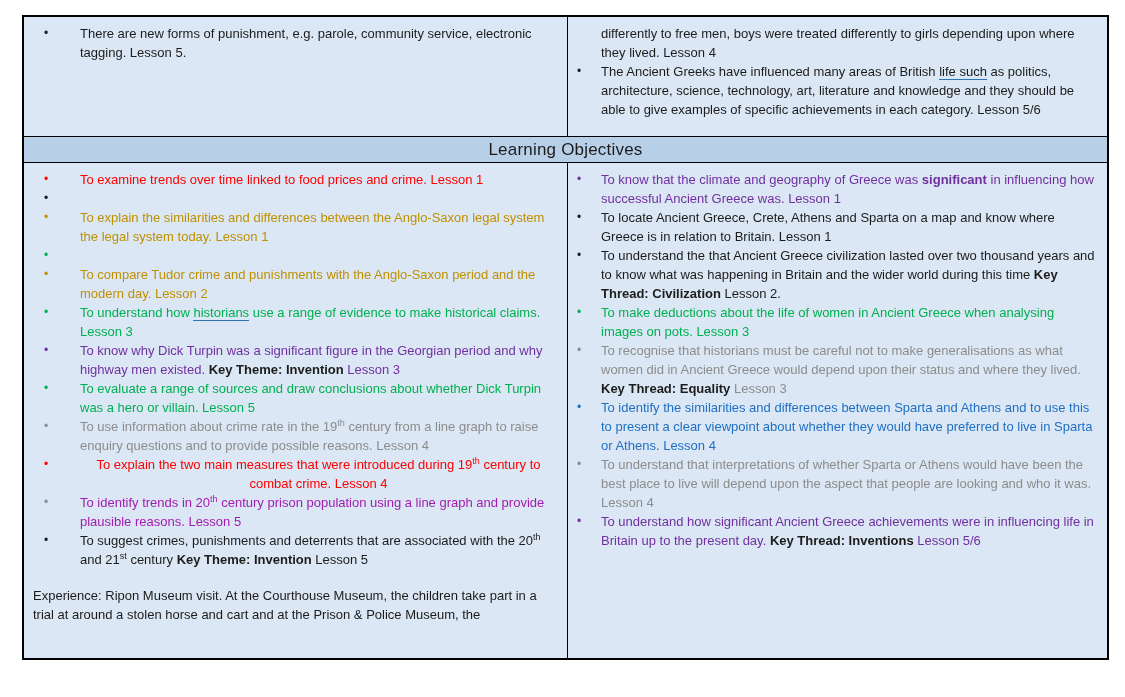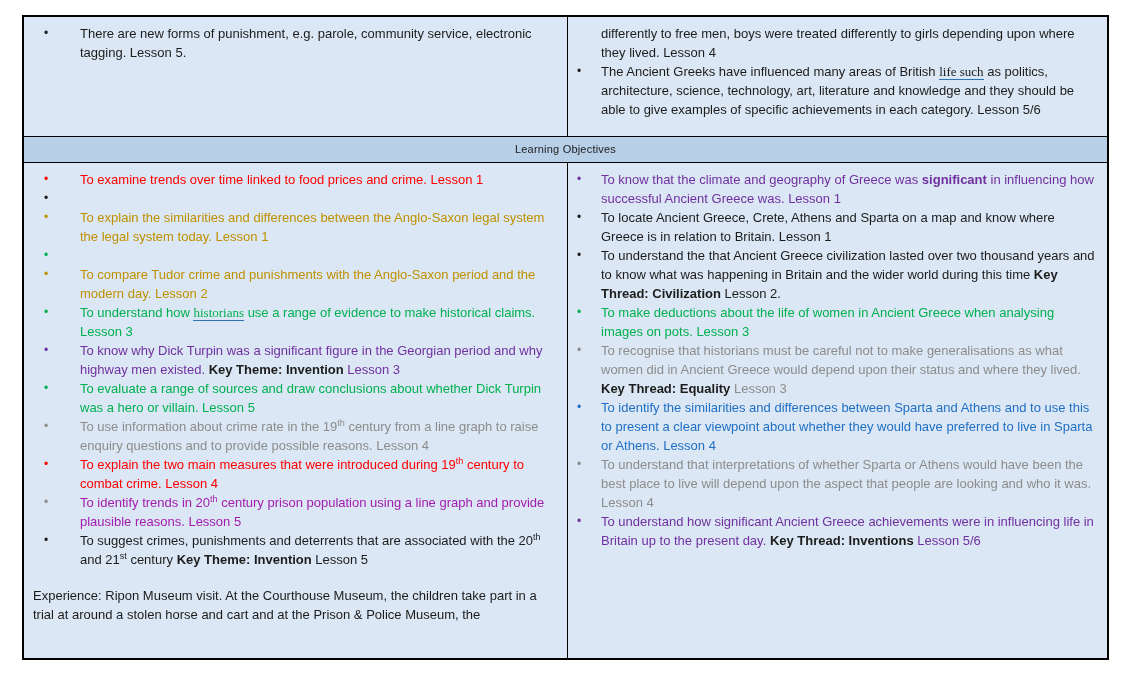--- a/index.html
+++ b/index.html
@@ -12,37 +12,37 @@
   .doc-table{
     position:absolute;left:22px;top:15px;width:1087px;height:645px;
     border:2px solid #000;box-sizing:border-box;
     display:flex;flex-direction:column;background:#dbe7f4;
   }
   .row{display:flex;box-sizing:border-box;}
   .row-top{height:120px;border-bottom:1.5px solid #000;}
   .row-header{
     height:26px;border-bottom:1.5px solid #000;background:#b8cfe8;
     align-items:center;justify-content:center;
-    font-size:11px;letter-spacing:0.2px;
+    font-size:17px;letter-spacing:0.2px;
   }
   .row-body{flex:1;}
   .cell{box-sizing:border-box;overflow:hidden;padding-top:7px;padding-bottom:4px;}
   .cell-l{width:543px;}
   .cell-r{flex:1;border-left:1.5px solid #000;}
   .bullet{display:flex;align-items:flex-start;}
   .cell-l .bullet{padding-left:20px;}
   .cell-l .bullet .dot{width:36px;flex:0 0 36px;}
   .cell-r .bullet{padding-left:9px;}
   .cell-r .bullet .dot{width:24px;flex:0 0 24px;}
   .dot{font-size:12px;}
   .bt{flex:1;padding-right:10px;}
   .cont{margin-left:33px;padding-right:10px;}
   .experience{margin:17px 10px 0 9px;}
   .b{font-weight:bold;}
-  .u{border-bottom:1.5px solid #2e74b5;font-family:Liberation Serif, serif;}
+  .u{border-bottom:1.5px solid #2e74b5;}
   sup{font-size:9px;line-height:0;vertical-align:super;}
 </style>
 </head>
 <body>
 
 <div class="doc-table">
 
   <div class="row row-top">
     <div class="cell cell-l" style="background: rgb(219, 231, 244);">
       <div class="list">
@@ -99,21 +99,21 @@
           <div class="bullet">
             <span class="dot" style="color: rgb(0, 176, 80);">•</span>
             <div class="bt" style="color: rgb(0, 176, 80);"><span>To evaluate a range of sources and draw conclusions about whether Dick Turpin was a hero or villain. Lesson 5</span></div>
           </div>
           <div class="bullet">
             <span class="dot" style="color: rgb(140, 140, 140);">•</span>
             <div class="bt" style="color: rgb(140, 140, 140);"><span>To use information about crime rate in the 19</span><sup>th</sup><span> century from a line graph to raise enquiry questions and to provide possible reasons. Lesson 4</span></div>
           </div>
           <div class="bullet">
             <span class="dot" style="color: rgb(254, 0, 0);">•</span>
-            <div class="bt" style="color: rgb(254, 0, 0);"><span>To explain the two main measures that were introduced during 19</span><sup>th</sup><span> century to combat crime. Lesson 4</span></div>
+            <div class="bt" style="color: rgb(254, 0, 0); text-align: center;"><span>To explain the two main measures that were introduced during 19</span><sup>th</sup><span> century to combat crime. Lesson 4</span></div>
           </div>
           <div class="bullet">
             <span class="dot" style="color: rgb(140, 140, 140);">•</span>
             <div class="bt" style="color: #a21caf;"><span>To identify trends in 20</span><sup>th</sup><span> century prison population using a line graph and provide plausible reasons. Lesson 5</span></div>
           </div>
           <div class="bullet">
             <span class="dot" style="color: rgb(28, 28, 28);">•</span>
             <div class="bt" style="color: rgb(28, 28, 28);"><span>To suggest crimes, punishments and deterrents that are associated with the 20</span><sup>th</sup><span> and 21</span><sup>st</sup><span> century </span><span class="b">Key Theme: Invention</span><span> Lesson 5</span></div>
           </div>
         </div>

